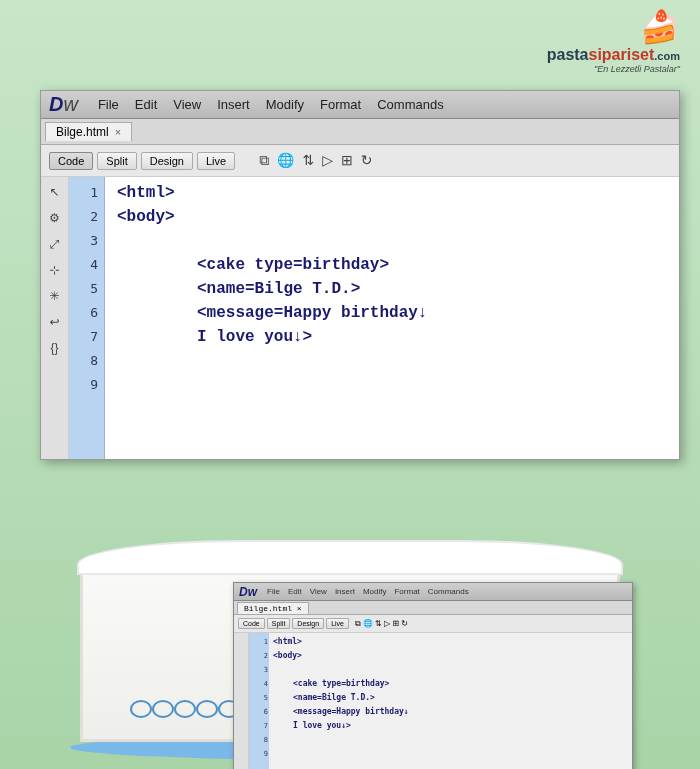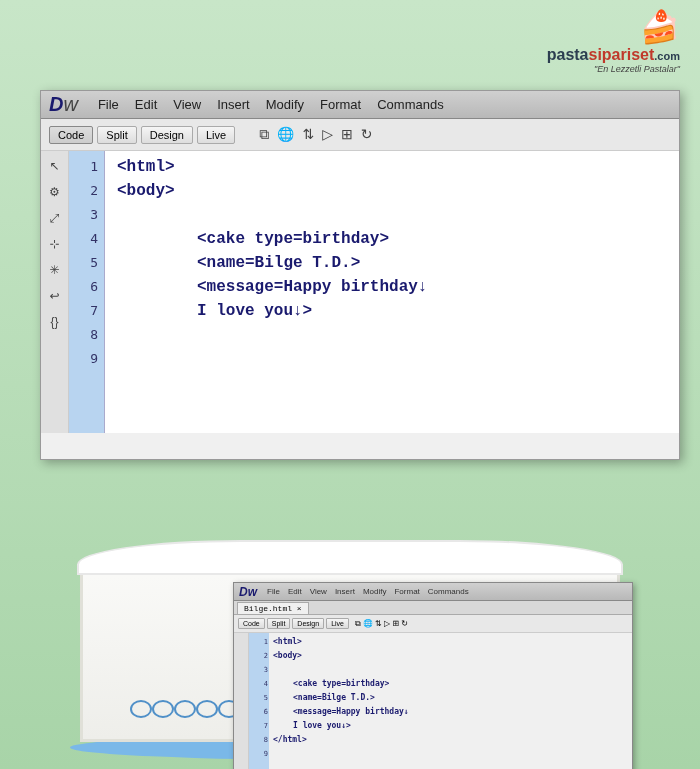--- a/index.html
+++ b/index.html
@@ -376,20 +376,26 @@
       <span class="menu-item">File</span>
       <span class="menu-item">Edit</span>
       <span class="menu-item">View</span>
       <span class="menu-item">Insert</span>
       <span class="menu-item">Modify</span>
       <span class="menu-item">Format</span>
       <span class="menu-item">Commands</span>
     </div>
   </div>
 
+  <div class="tab-bar">
+    <div class="tab-item">
+      <span>Bilge.html</span>
+      <span class="tab-close">×</span>
+    </div>
+  </div>
 
   <div class="dw-toolbar">
     <button class="toolbar-btn active">Code</button>
     <button class="toolbar-btn">Split</button>
     <button class="toolbar-btn">Design</button>
     <button class="toolbar-btn">Live</button>
     <span class="toolbar-sep"></span>
     <div class="toolbar-icons">
       <span class="toolbar-icon-btn">⧉</span>
       <span class="toolbar-icon-btn">🌐</span>
@@ -504,20 +510,19 @@
           <div class="mini-line-n">9</div>
         </div>
         <div class="mini-code">
           <div class="mini-code-line">&lt;html&gt;</div>
           <div class="mini-code-line">&lt;body&gt;</div>
           <div class="mini-code-line">&nbsp;</div>
           <div class="mini-code-line i2">&lt;cake type=birthday&gt;</div>
           <div class="mini-code-line i2">&lt;name=Bilge T.D.&gt;</div>
           <div class="mini-code-line i2">&lt;message=Happy birthday↓</div>
           <div class="mini-code-line i2">I love you↓&gt;</div>
-          <div class="mini-code-line">&lt;/html&gt;</div>
         </div>
       </div>
     </div>
   </div>
 
   <div class="cake-frosting"></div>
 </div>
 
 </body></html>

